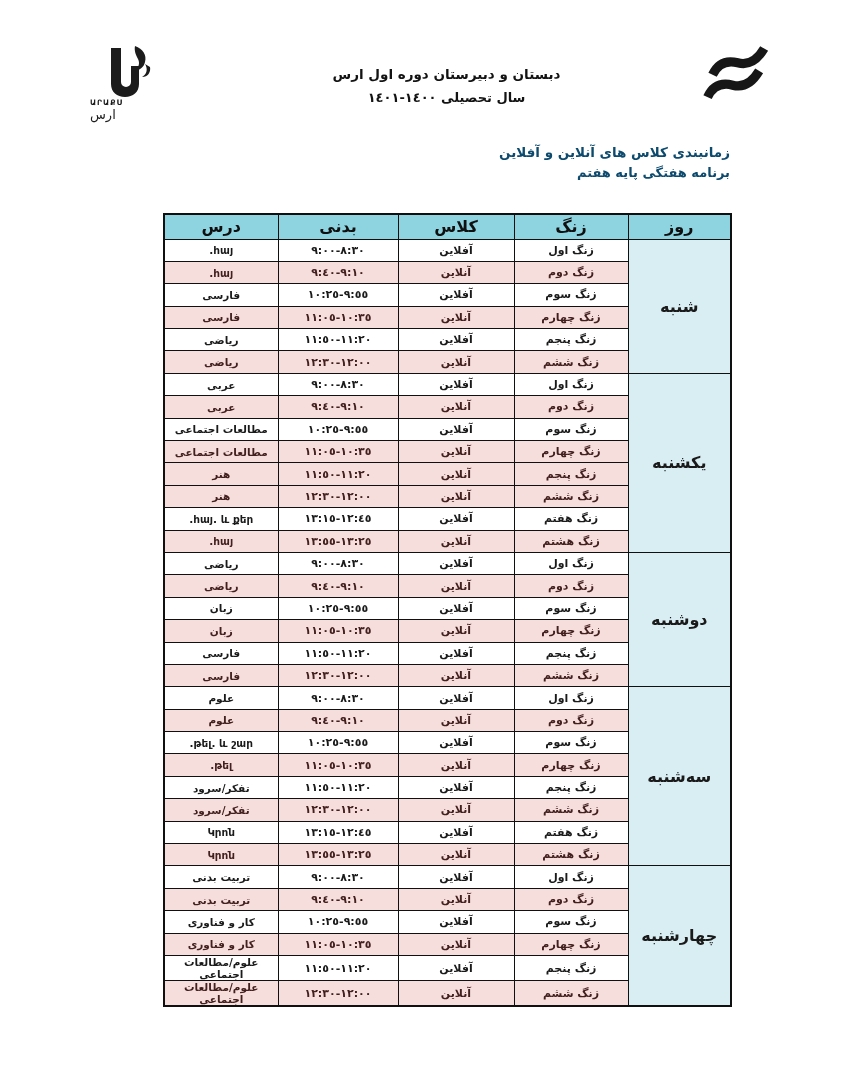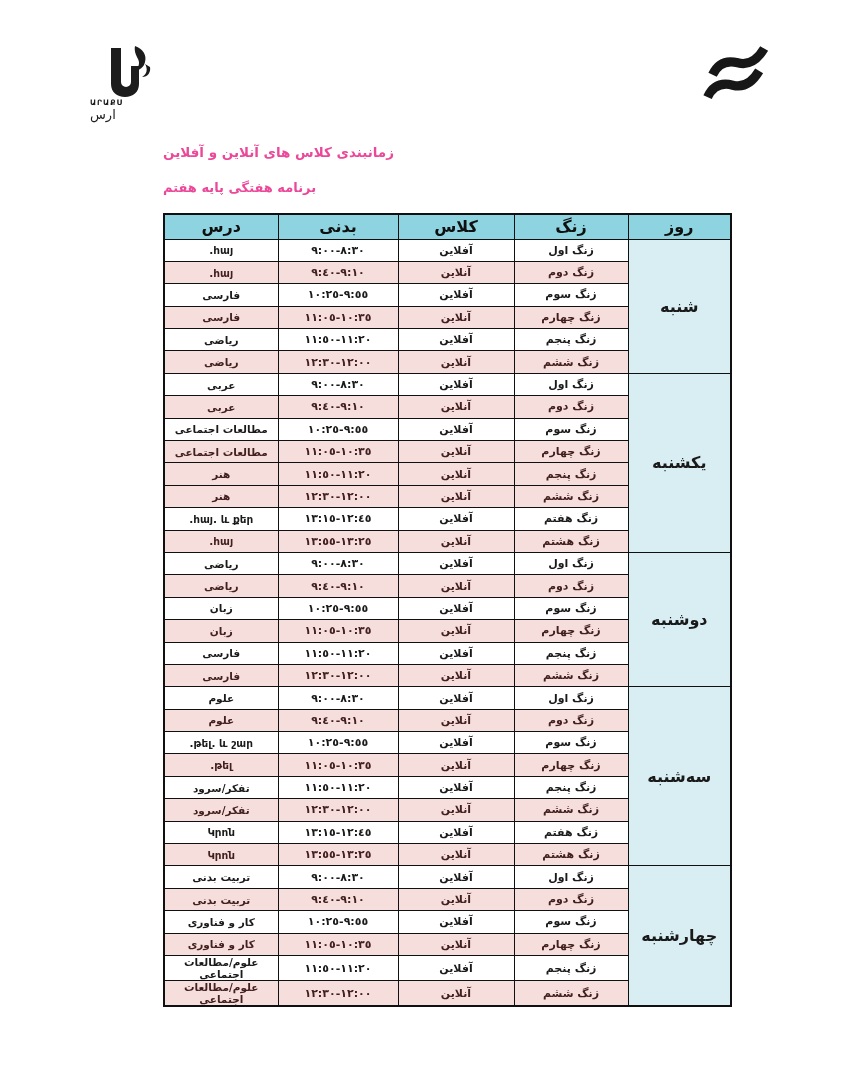--- a/index.html
+++ b/index.html
@@ -18,23 +18,23 @@
   }
   .logo-left{position:absolute;left:90px;top:44px;width:76px;text-align:left;color:#1c1c1c}
   .logo-left svg{display:block;margin:0 auto}
   .logo-armenian{font-size:7.5px;font-weight:bold;letter-spacing:1px;line-height:9px}
   .logo-persian{font-size:13px;font-weight:normal;line-height:15px;direction:rtl}
   .logo-right{position:absolute;left:692px;top:44px;width:92px;height:66px}
 
   .titles{position:absolute;left:163px;top:66px;width:567px;text-align:center;direction:rtl;font-weight:bold;color:#131313}
   .t1{font-size:13.5px;line-height:17px}
   .t2{font-size:13px;line-height:16px;margin-top:7px}
-  .subtitles{position:absolute;left:163px;top:144px;width:567px;text-align:left;direction:rtl;font-weight:bold;color:#ec4899}
+  .subtitles{position:absolute;left:163px;top:144px;width:567px;text-align:right;direction:rtl;font-weight:bold;color:#0c4a6e}
   .s1{font-size:13.5px;line-height:17px}
-  .s2{font-size:13px;line-height:16px;margin-top:19px}
+  .s2{font-size:13px;line-height:16px;margin-top:4px}
 
   table.schedule{
     position:absolute;left:163px;top:213px;width:567px;
     border-collapse:collapse;direction:rtl;table-layout:fixed;
     border:2.5px solid var(--border);
   }
   .schedule th,.schedule td{border:1.5px solid var(--border);padding:0;text-align:center;vertical-align:middle}
   .schedule th{height:25px;background:var(--header-bg);font-size:16px;font-weight:bold;color:#101010}
   .schedule td{height:22.4px;font-size:11px;font-weight:bold;color:var(--text);background:#ffffff}
   tr.pink td{background:var(--pink-bg);color:var(--pink-text)}
@@ -56,20 +56,22 @@
 </div>
 
 <svg class="logo-right" viewBox="0 0 100 72">
   <g transform="rotate(-16 50 36)" fill="none" stroke="#171717" stroke-width="10" stroke-linecap="butt">
     <path d="M24 26 q13 -15 30 -5 q15 9 32 -7"></path>
     <path d="M12 48 q13 -15 30 -5 q15 9 32 -7"></path>
   </g>
 </svg>
 
 <div class="titles">
+  <div class="t1">دبستان و دبیرستان دوره اول ارس</div>
+  <div class="t2">سال تحصیلی ١٤٠٠-١٤٠١</div>
 </div>
 <div class="subtitles">
   <div class="s1">زمانبندی کلاس های آنلاین و آفلاین</div>
   <div class="s2">برنامه هفتگی پایه هفتم</div>
 </div>
 
 <table class="schedule">
   <colgroup>
     <col style="width:103px">
       <col style="width:114px">

